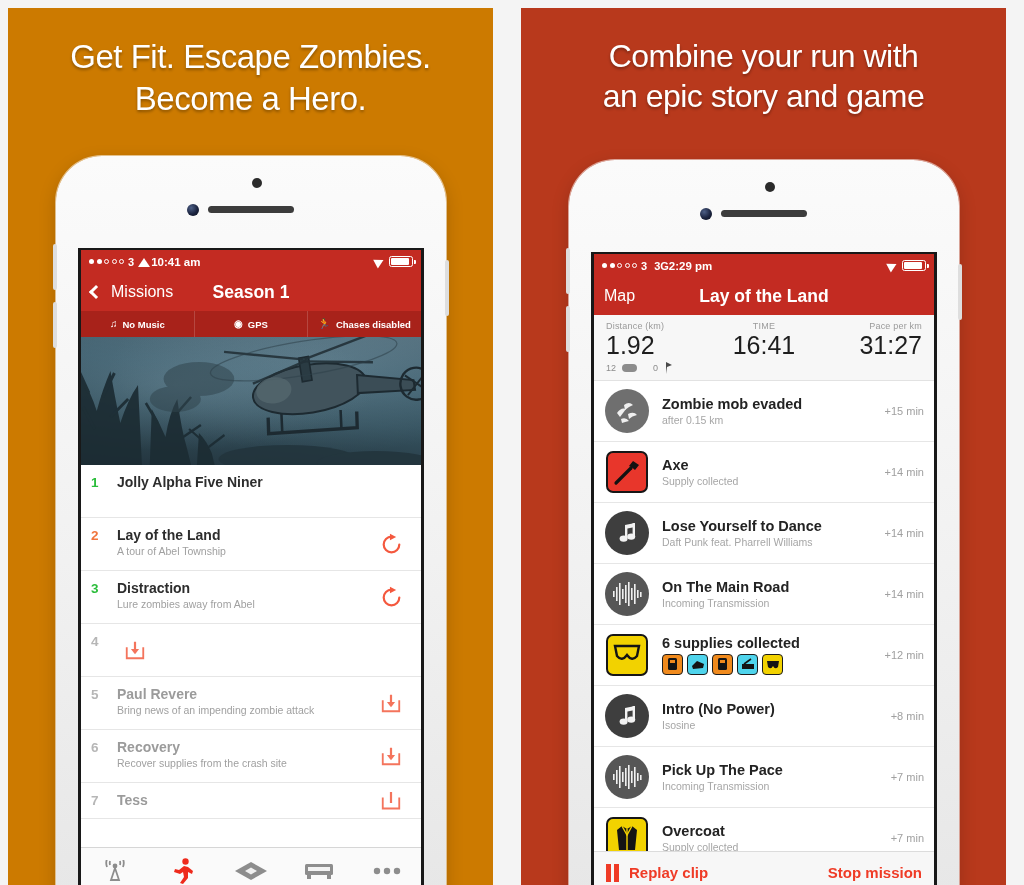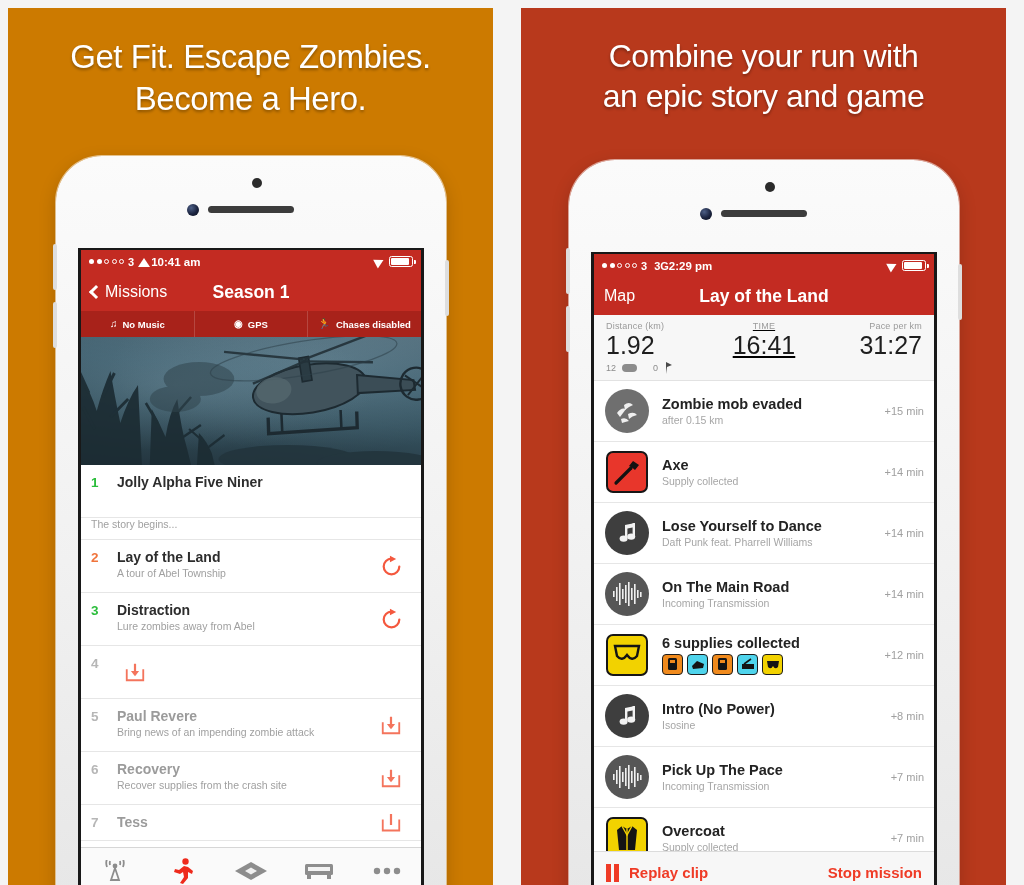--- a/index.html
+++ b/index.html
@@ -77,21 +77,21 @@
     border-left:6.5px solid transparent;border-right:6.5px solid transparent;border-bottom:9px solid #fff;}
   .sb-mid { flex:1; text-align:left; font-size:11.5px; font-weight:700; }
   .sb-right { display:flex; align-items:center; gap:5px; }
   .loc { width:0;height:0;border-left:9px solid #fff;border-top:5px solid transparent;border-bottom:5px solid transparent;transform:rotate(-28deg);}
   .batt { width:24px;height:11px;border:1.5px solid #fff;border-radius:2.5px;position:relative;padding:1px;}
   .batt:after{content:"";position:absolute;right:-4px;top:3px;width:2px;height:4px;background:#fff;border-radius:0 1px 1px 0;}
   .batt span{display:block;height:100%;width:92%;background:#fff;border-radius:1px;}
 
   
   .navbar { height: 38px; display:flex; align-items:center; padding: 0 10px; color:#fff; position:relative; }
-  .nav-back { display:flex; align-items:center; gap:3px; font-size:16px; font-weight:400; z-index:2; }
+  .nav-back { display:flex; align-items:center; gap:9px; font-size:16px; font-weight:400; z-index:2; }
   .chev { width:10px;height:10px;border-left:3px solid #fff;border-bottom:3px solid #fff;transform:rotate(45deg);margin-right:1px;}
   .nav-title { position:absolute; left:0; right:0; text-align:center; font-size:17.5px; font-weight:700; }
 
   
   .settings-strip { height: 26px; display:flex; background:#a8221a; color:#fff; font-size:9.5px; font-weight:700; }
   .ss-cell { flex:1; display:flex; align-items:center; justify-content:center; gap:5px; border-right:1px solid rgba(255,255,255,0.17);}
   .ss-cell:last-child{border-right:none;}
   .ss-ico { font-size:10px; line-height:1; }
 
   
@@ -121,21 +121,21 @@
   
   .tabbar { position:absolute; left:0; right:0; bottom:0; height:46px; background:#fafafa;
             border-top:1px solid #d6d6d6; display:flex; align-items:center; }
   .tab { flex:1; display:flex; align-items:center; justify-content:center; }
   .tab svg { display:block; }
 
   
   .stats { background:#f7f7f7; padding:6px 12px 4px; border-bottom:1px solid #e2e2e2; }
   .stats-head { display:flex; }
   .st-col { flex:1; }
-  .st-col.c { text-align:center;text-decoration:underline; } .st-col.r { text-align:right; }
+  .st-col.c { text-align:center; } .st-col.r { text-align:right; }
   .st-label { font-size:9px; color:#9a9a9a; letter-spacing:0.2px; }
   .st-val { font-size:25px; font-weight:400; color:#1e1e1e; line-height:1.15; }
   .stats-sub { display:flex; align-items:center; gap:6px; margin-top:1px; height:15px; }
   .sub-num { font-size:9px; color:#8c8c8c; }
   .pill { width:15px;height:8px;border-radius:4px;background:#8c8c8c; display:inline-block;}
   .flagi { width:9px;height:12px;display:inline-block; }
 
   
   .erow { display:flex; align-items:center; padding:7px 10px; border-bottom:1px solid #e6e6e6; min-height:57px; background:#fff;}
   .eico { width:46px; height:46px; flex:none; display:flex; align-items:center; justify-content:center; }
@@ -266,23 +266,20 @@
         </div>
 
         <div class="list">
 
           <div class="mrow first">
             <span class="mnum green">1</span>
             <div class="mbody">
               <div class="mtitle">Jolly Alpha Five Niner</div>
             </div>
             <div class="mact"></div>
-          </div>
-          <div style="padding:0 10px 9px 10px;border-bottom:1px solid #e6e6e6;background:#fff">
-            <div class="mdesc">The story begins...</div>
           </div>
 
           <div class="mrow">
             <span class="mnum orange">2</span>
             <div class="mbody">
               <div class="mtitle">Lay of the Land</div>
               <div class="mdesc">A tour of Abel Township</div>
             </div>
             <div class="mact">
               <svg class="ico-replay" viewBox="0 0 24 24">

